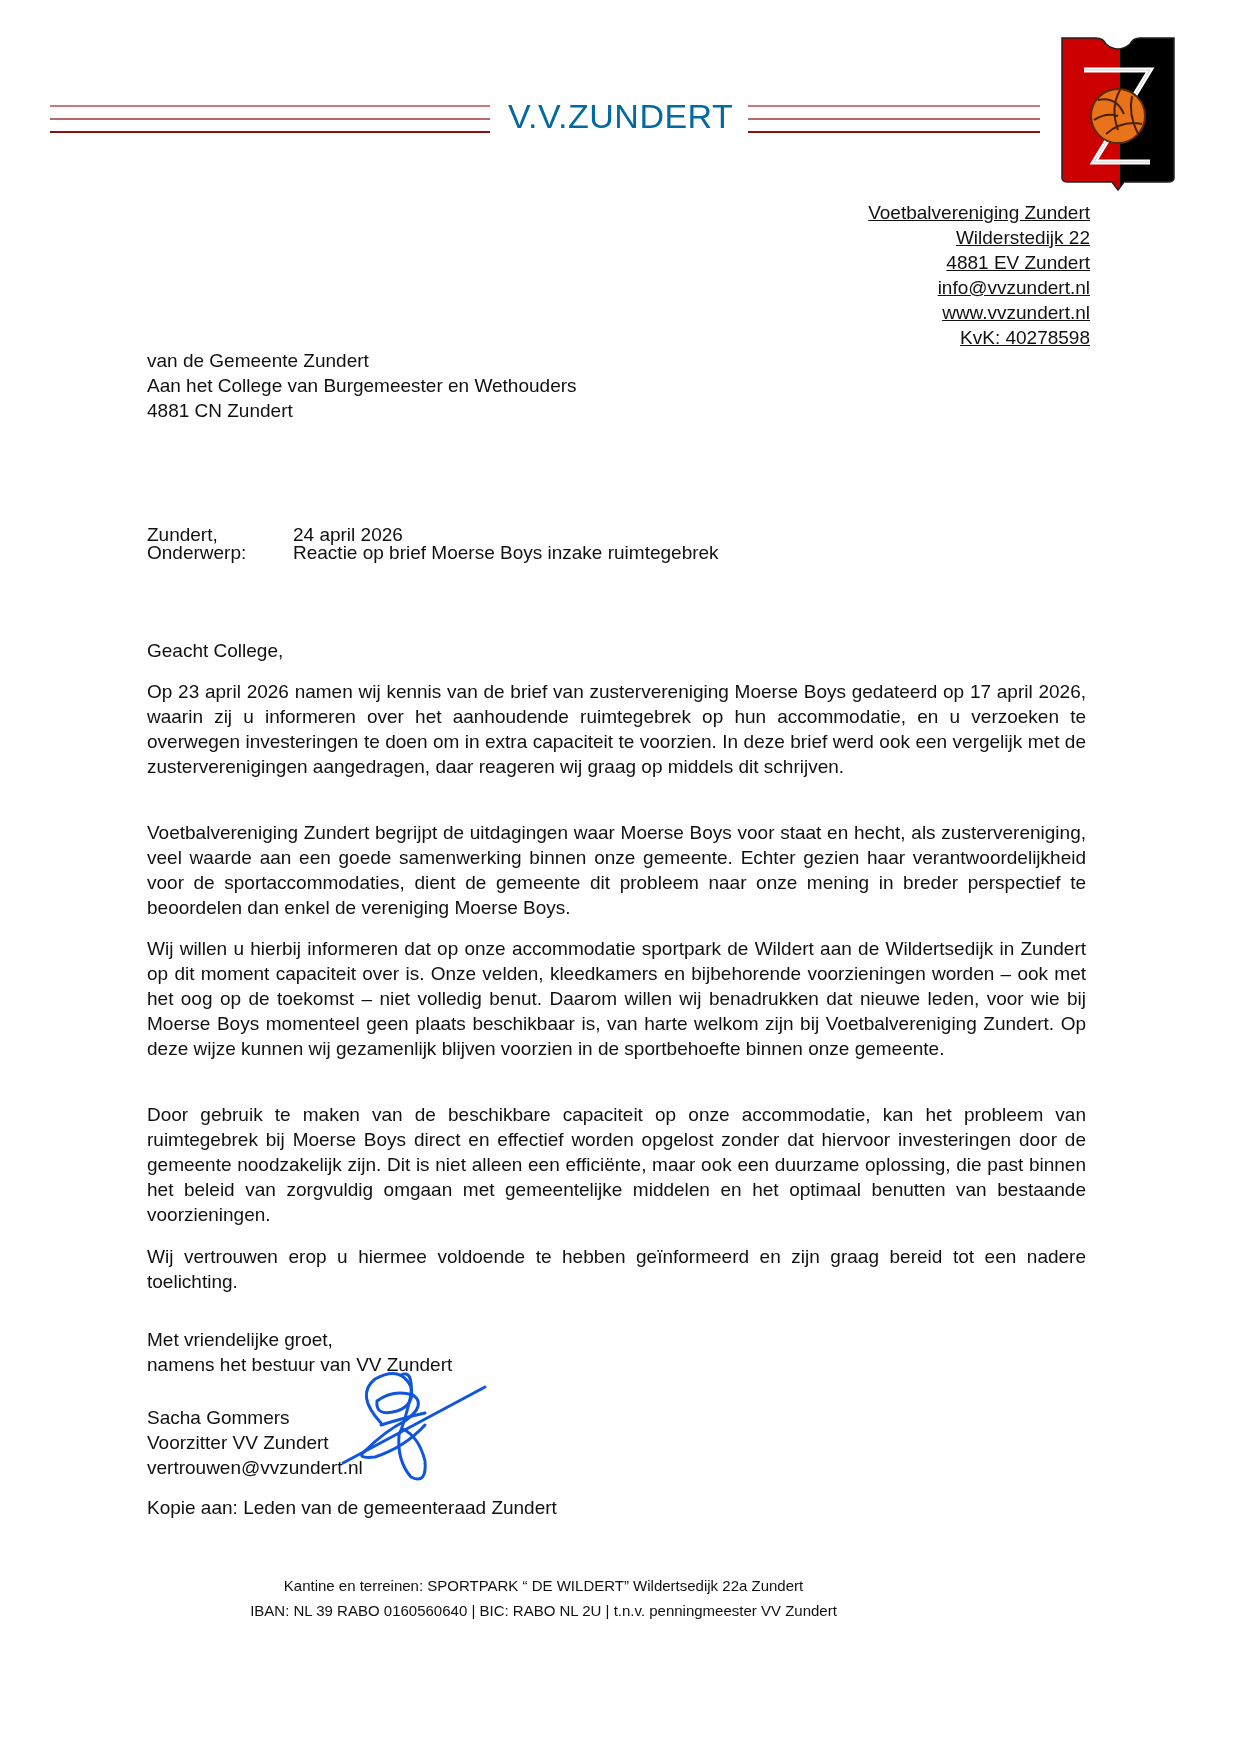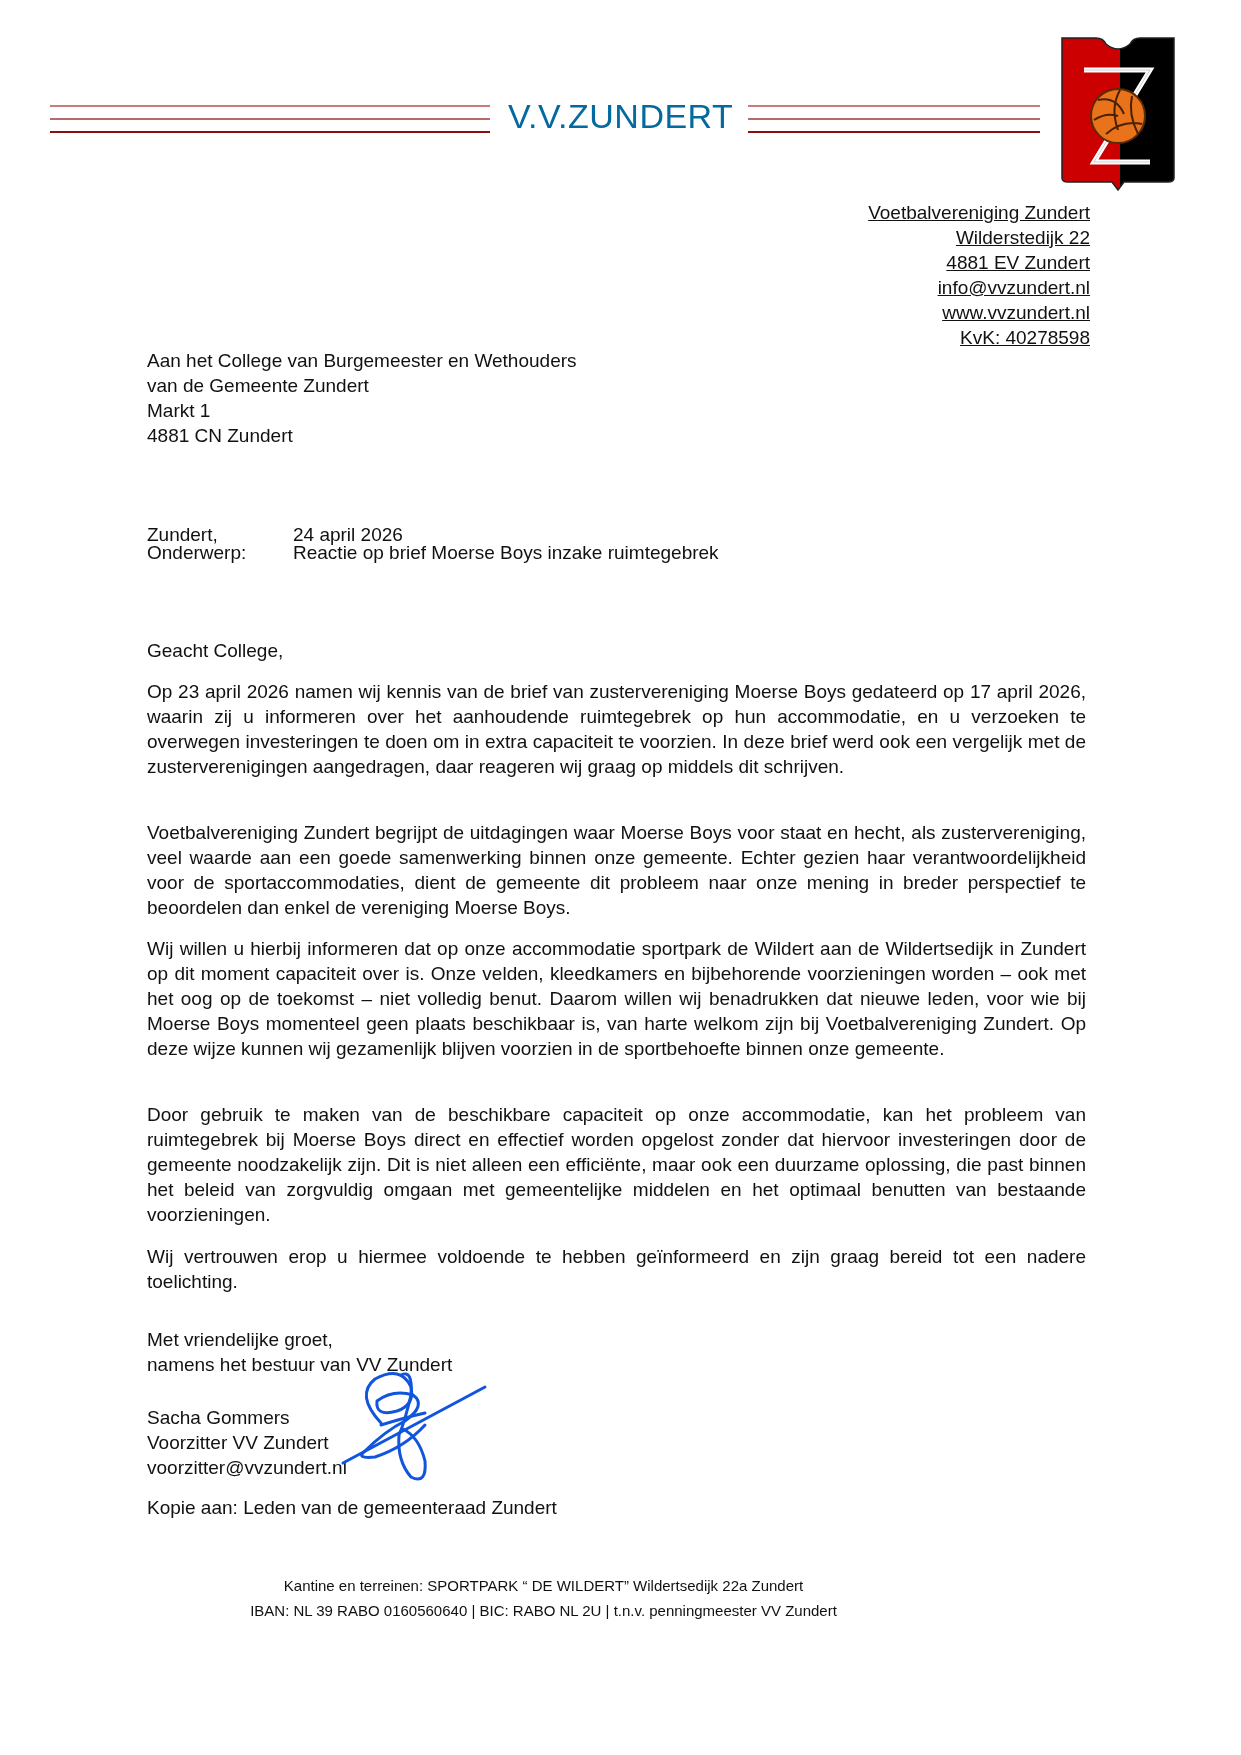--- a/index.html
+++ b/index.html
@@ -88,23 +88,22 @@
 <div class="sender">
   <div>Voetbalvereniging Zundert</div>
   <div>Wilderstedijk 22</div>
   <div>4881 EV Zundert</div>
   <div>info@vvzundert.nl</div>
   <div>www.vvzundert.nl</div>
   <div>KvK: 40278598</div>
 </div>
 
 <div class="recipient">
+  <div>van de Gemeente Zundert</div>
   <div>Aan het College van Burgemeester en Wethouders</div>
-  <div>van de Gemeente Zundert</div>
-  <div>Markt 1</div>
   <div>4881 CN Zundert</div>
 </div>
 
 <div id="meta-date" class="meta">
   <span class="lbl">Zundert,</span><span>24 april 2026</span>
 </div>
 <div id="meta-subject" class="meta">
   <span class="lbl">Onderwerp:</span><span>Reactie op brief Moerse Boys inzake ruimtegebrek</span>
 </div>
 
@@ -115,21 +114,21 @@
 <div id="p4" class="body-text">Door gebruik te maken van de beschikbare capaciteit op onze accommodatie, kan het probleem van ruimtegebrek bij Moerse Boys direct en effectief worden opgelost zonder dat hiervoor investeringen door de gemeente noodzakelijk zijn. Dit is niet alleen een efficiënte, maar ook een duurzame oplossing, die past binnen het beleid van zorgvuldig omgaan met gemeentelijke middelen en het optimaal benutten van bestaande voorzieningen.</div>
 <div id="p5" class="body-text">Wij vertrouwen erop u hiermee voldoende te hebben geïnformeerd en zijn graag bereid tot een nadere toelichting.</div>
 
 <div class="closing">
   <div>Met vriendelijke groet,</div>
   <div>namens het bestuur van VV Zundert</div>
 </div>
 <div class="signer">
   <div>Sacha Gommers</div>
   <div>Voorzitter VV Zundert</div>
-  <div>voorzitter@vvzundert.nl</div>
+  <div>vertrouwen@vvzundert.nl</div>
 </div>
 <div class="signature">
   <svg width="160" height="120" viewBox="0 0 160 120">
     <g fill="none" stroke="#1155dd" stroke-width="3" stroke-linecap="round" stroke-linejoin="round">
       <path d="M8 98 L150 22"></path>
       <path d="M46 58 Q20 30 40 14 Q66 0 76 22 Q80 40 62 46 Q40 52 42 36 Q58 24 78 30 Q92 40 70 56 Q50 66 30 86 Q20 94 40 92 Q70 82 90 60"></path>
       <path d="M66 10 Q78 4 76 30 Q70 56 64 70 Q62 96 76 112 Q92 120 90 96 Q84 72 68 64"></path>
       <path d="M46 60 Q72 52 90 48"></path>
     </g>
   </svg>

